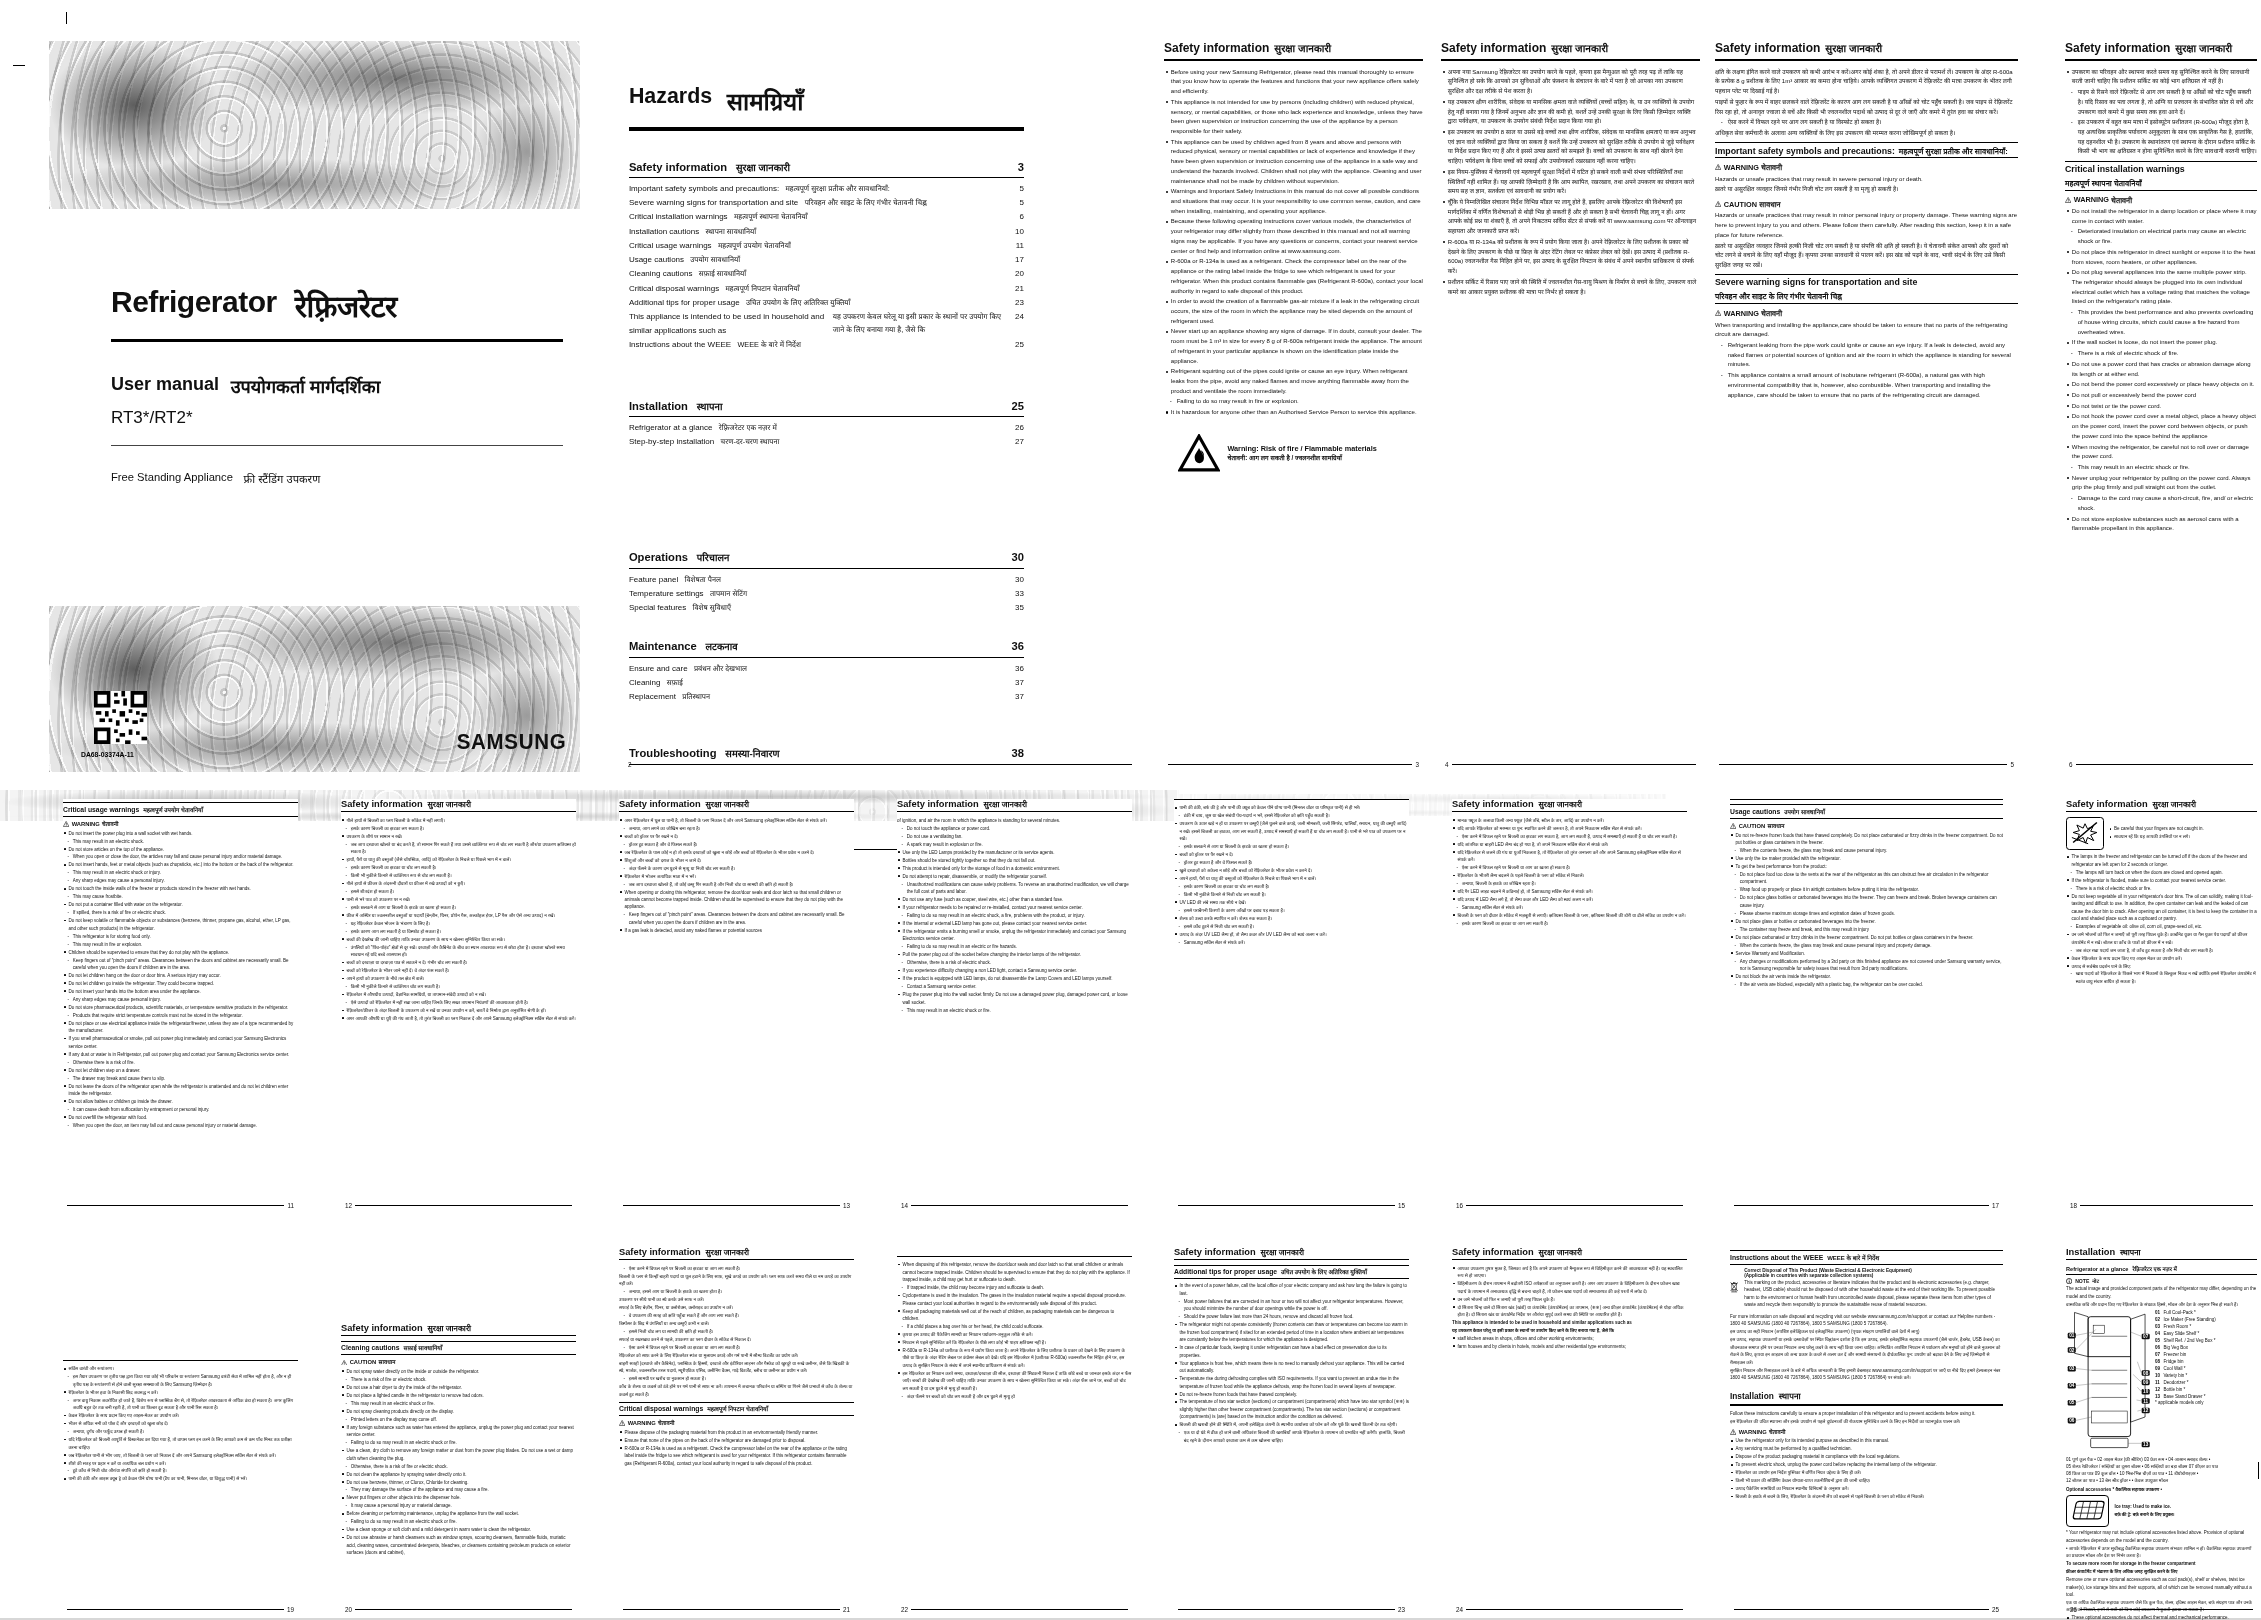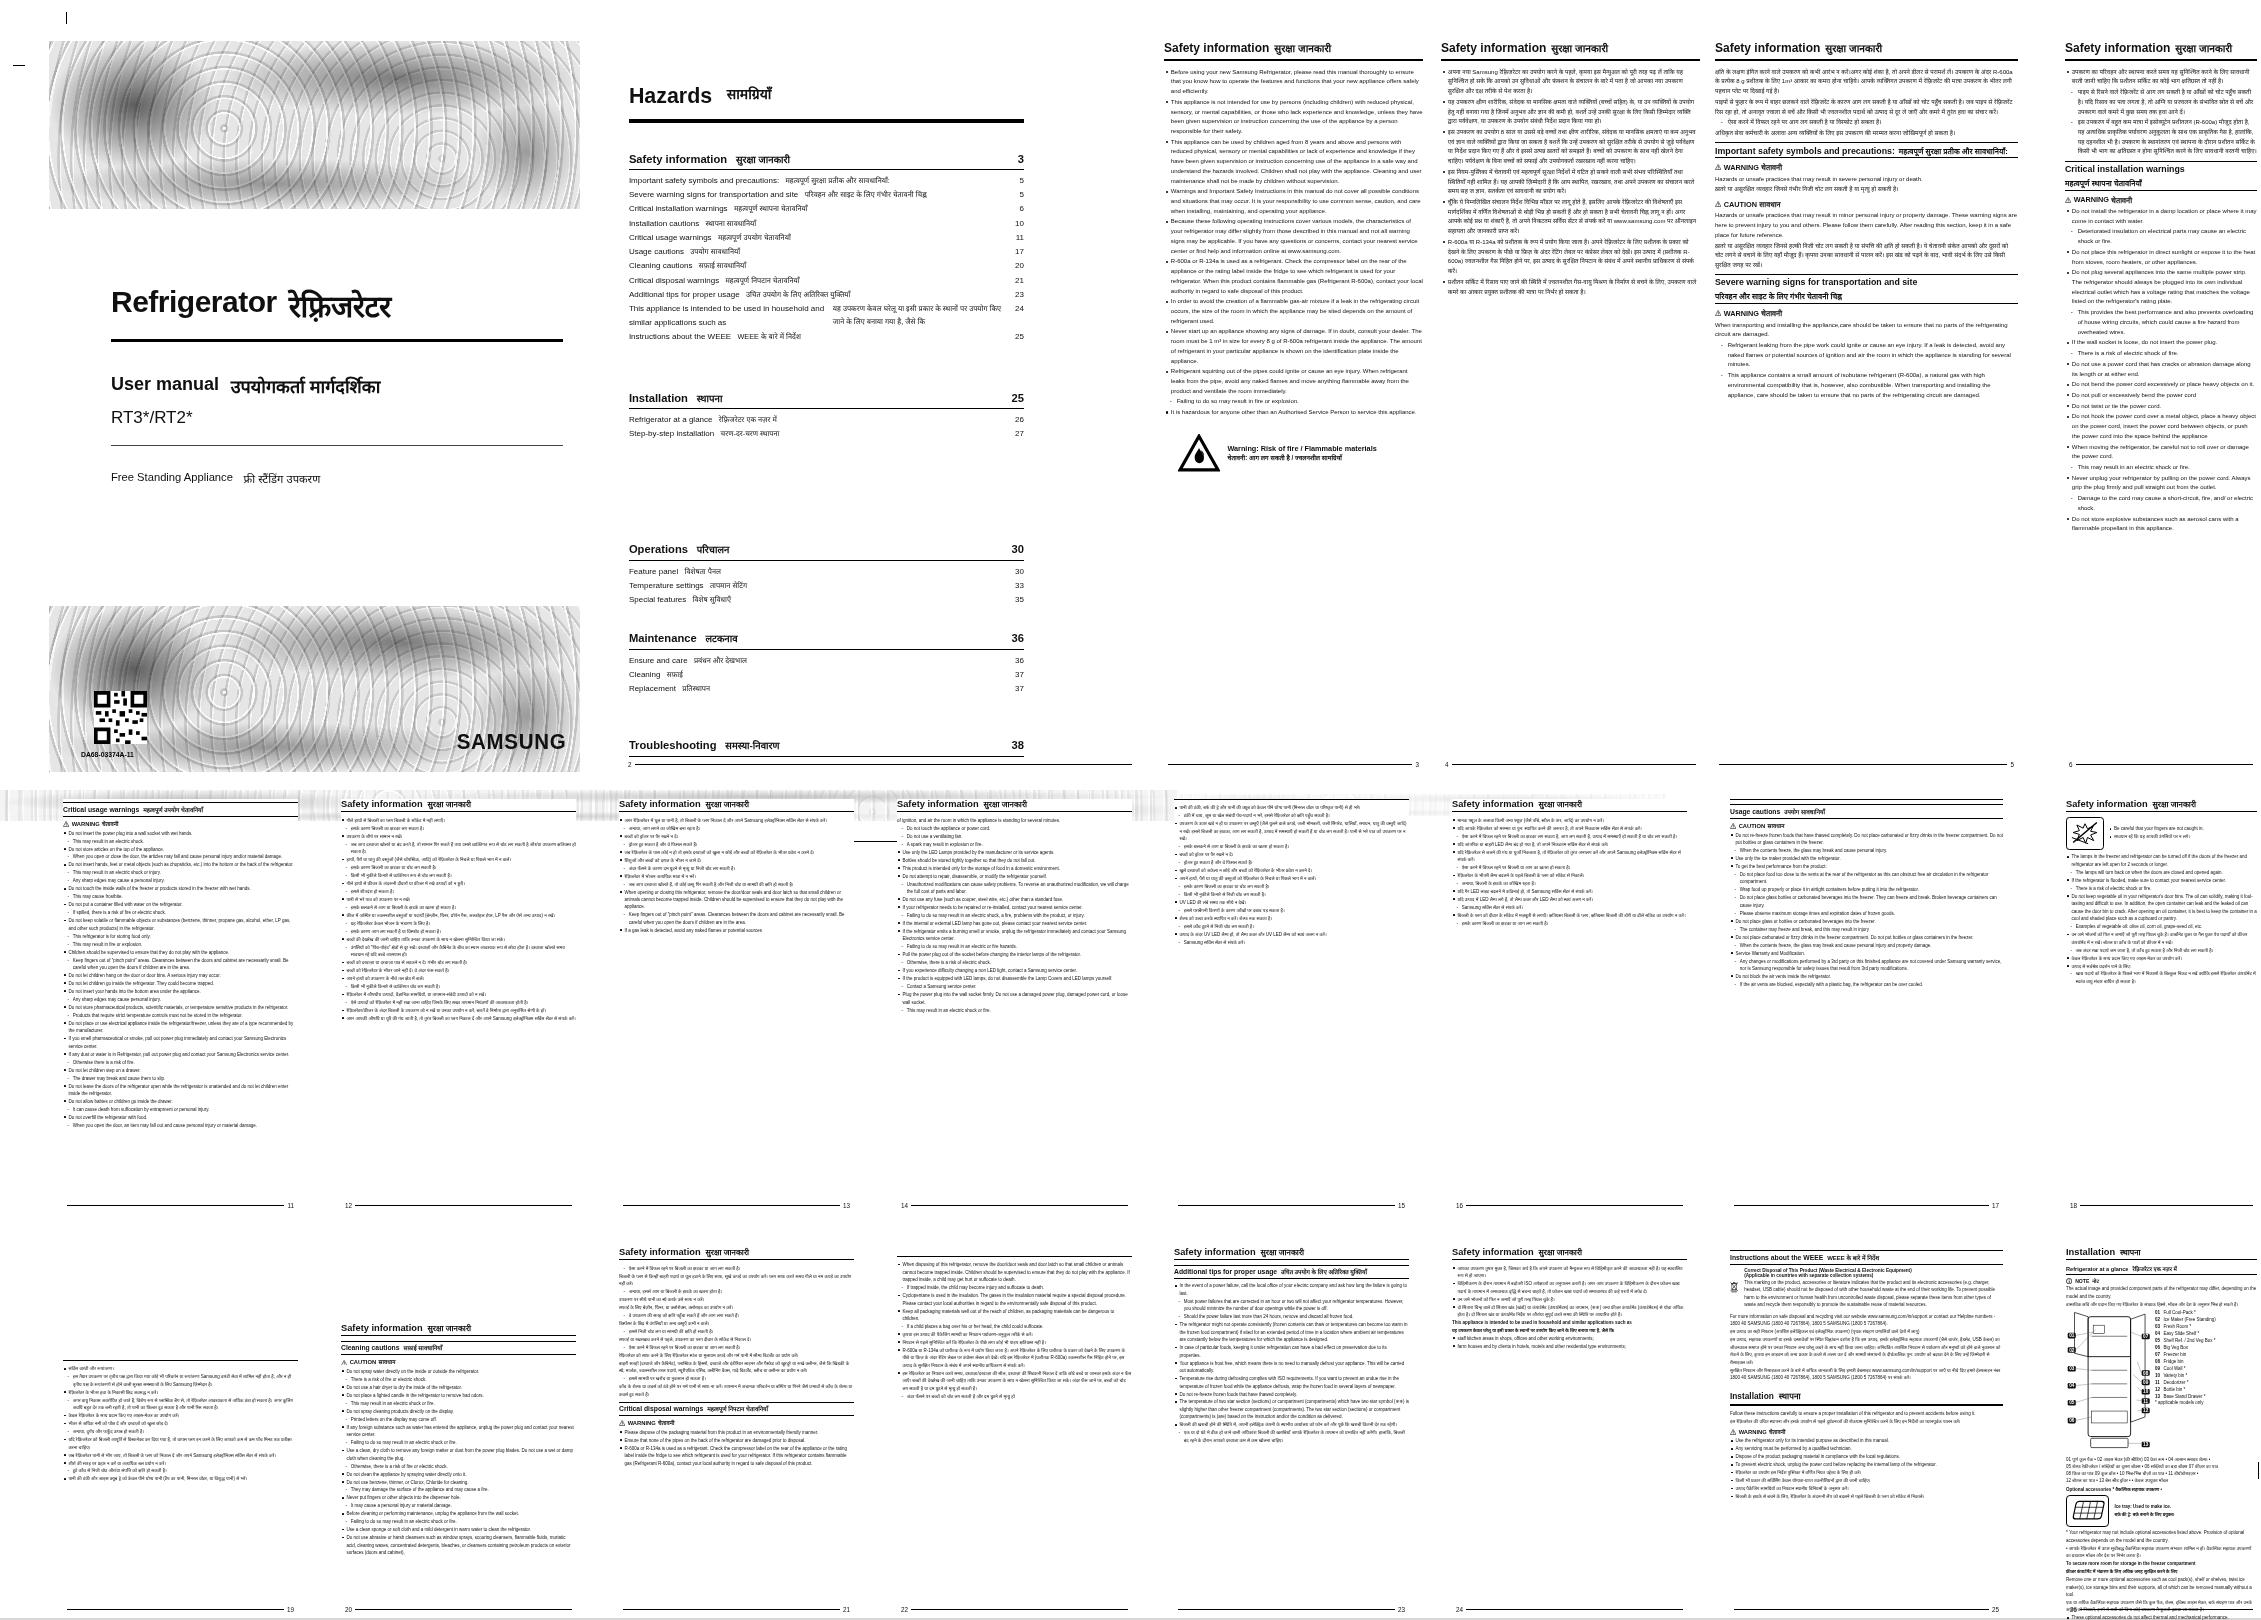--- a/index.html
+++ b/index.html
@@ -62,33 +62,33 @@
   .bubbles{background-color:#e6e6e6;background-image:
      radial-gradient(closest-side at 16% 38%, rgba(10,10,10,.62), transparent),
      radial-gradient(closest-side at 42% 85%, rgba(20,20,20,.38), transparent),
      radial-gradient(closest-side at 66% 22%, rgba(15,15,15,.5), transparent),
      radial-gradient(closest-side at 90% 66%, rgba(10,10,10,.34), transparent),
      repeating-radial-gradient(circle at 33% 52%, rgba(255,255,255,.85) 0 1.5px, rgba(0,0,0,.14) 1.9px 3.9px, transparent 4.4px 14.6px),
      repeating-radial-gradient(circle at 74% 70%, rgba(255,255,255,.7) 0 1px, rgba(0,0,0,.12) 1.5px 3.4px, transparent 3.9px 12.7px);}
   .cover .img1{position:absolute;top:0;left:0;right:0;height:168px}
   .cover .img2{position:absolute;top:565px;left:0;right:0;bottom:0}
   .cover .titleblk{position:absolute;left:62px;right:17.5px;top:244px}
-  .cover .t-main{font-size:30px;font-weight:700;letter-spacing:-0.5px;display:flex;gap:12px}
+  .cover .t-main{font-size:30px;font-weight:700;letter-spacing:-0.5px;display:flex;gap:18px}
   .cover .rule1{height:3.4px;background:#000;margin-top:12.7px}
   .cover .t-sub{font-size:18px;font-weight:700;margin-top:32px;display:flex;gap:11.7px}
   .cover .t-model{font-size:17px;margin-top:10px}
   .cover .rule2{height:1px;background:#444;margin-top:16.6px}
   .cover .t-type{font-size:11.2px;margin-top:25px;display:flex;gap:10.7px}
   .cover .qr{position:absolute;left:45px;bottom:28px}
   .cover .code{position:absolute;left:32px;bottom:13.6px;font-size:6.8px;font-weight:700;color:#000}
   .cover .brand{position:absolute;right:13.6px;bottom:19.5px;font-size:20.5px;font-weight:900;letter-spacing:0.7px;transform:scaleY(1.12)}
   
   .toc-inner{position:absolute;left:4.9px;right:112px;top:0;bottom:0}
   .toc-title{display:flex;gap:14.6px;font-weight:700;font-size:21.4px;margin-top:43px}
-  .toc-title .hi{font-size:14px}
+  .toc-title .hi{font-size:24px}
   .toc-rule{height:3.9px;background:#000;margin-top:9.7px}
   .toc-group.g0{margin-top:30px}.toc-group.g1{margin-top:47px}.toc-group.g2{margin-top:102px}
   .toc-group.g3{margin-top:25px}.toc-group.g4{margin-top:43px}.toc-group.g5{margin-top:69px}
   .toc-sec{display:flex;gap:8.8px;align-items:baseline;font-weight:700;border-bottom:1.7px solid #000;padding-bottom:3.4px}
   .toc-sec .en{font-size:11.2px}.toc-sec .hi{font-size:9.7px}.toc-sec .pg{margin-left:auto;font-size:11.2px}
   .toc-items{margin-top:3.9px}
   .toc-item{display:flex;gap:6.3px;align-items:baseline;font-size:8px;line-height:1.78}
   .toc-item .hi{font-size:7.3px}.toc-item .pg{margin-left:auto}
   
   .wm{position:absolute;left:0;top:790px;width:1179px;height:31px;opacity:.42;filter:blur(0.3px)}

